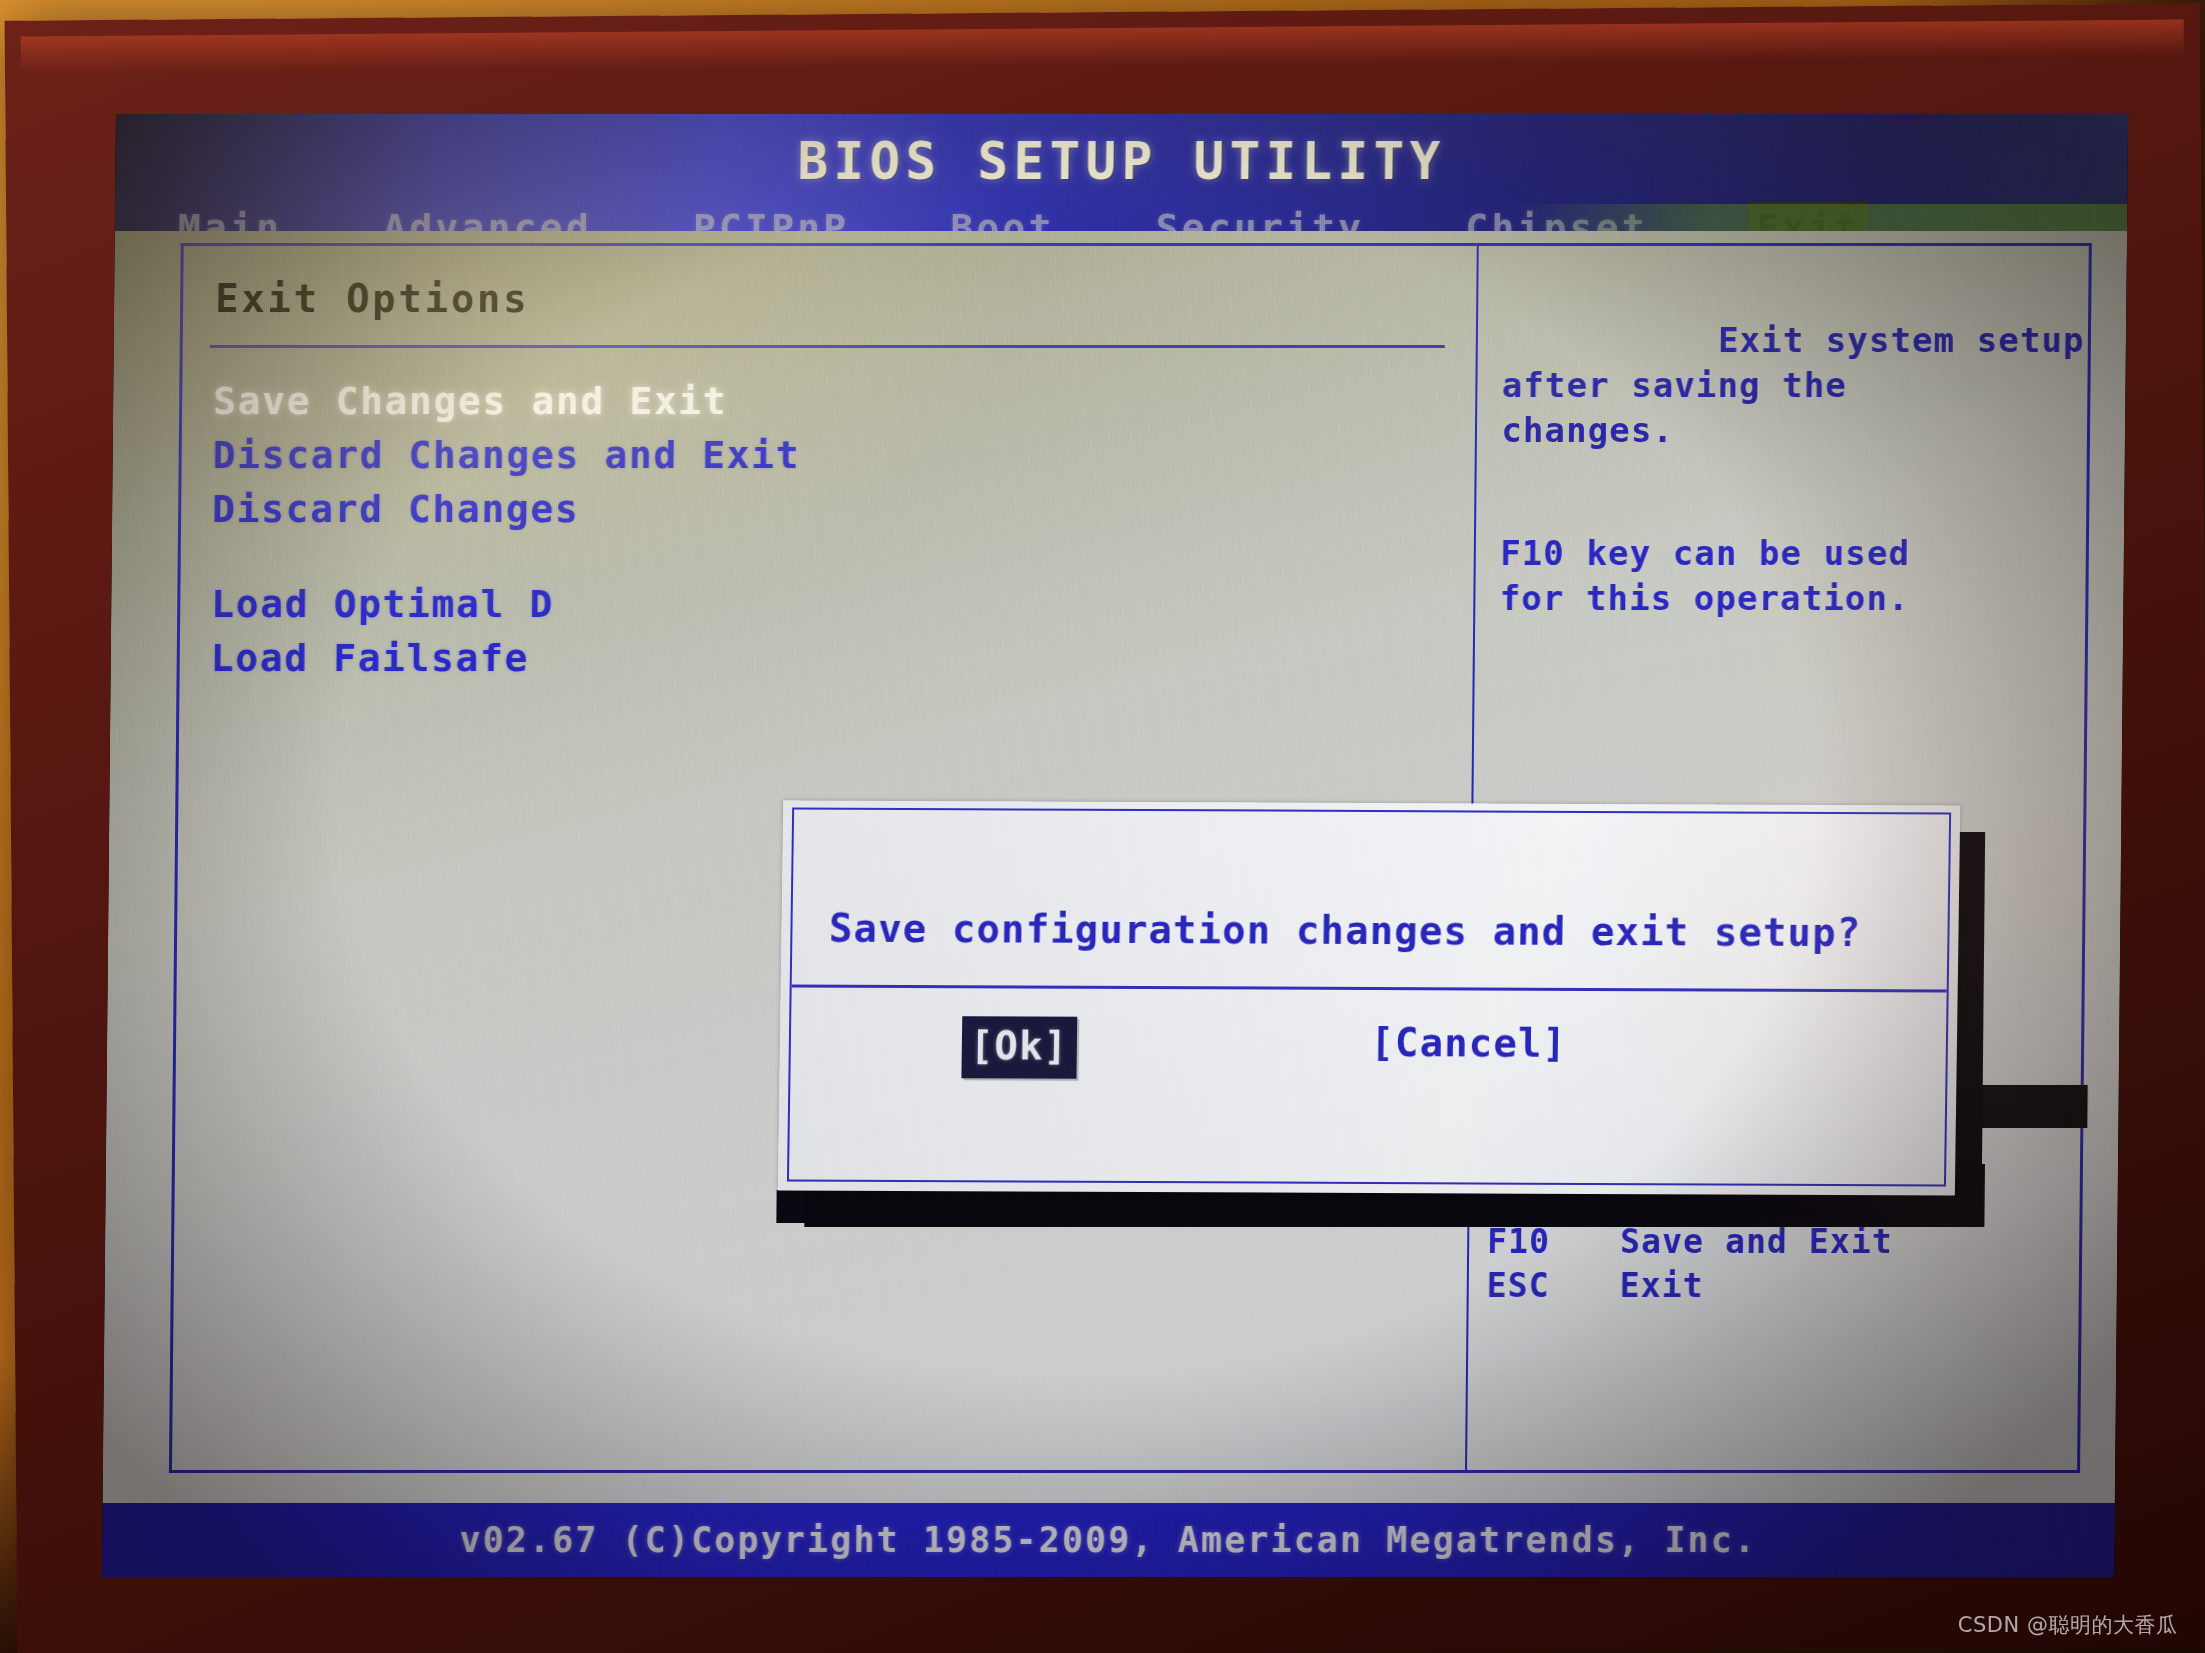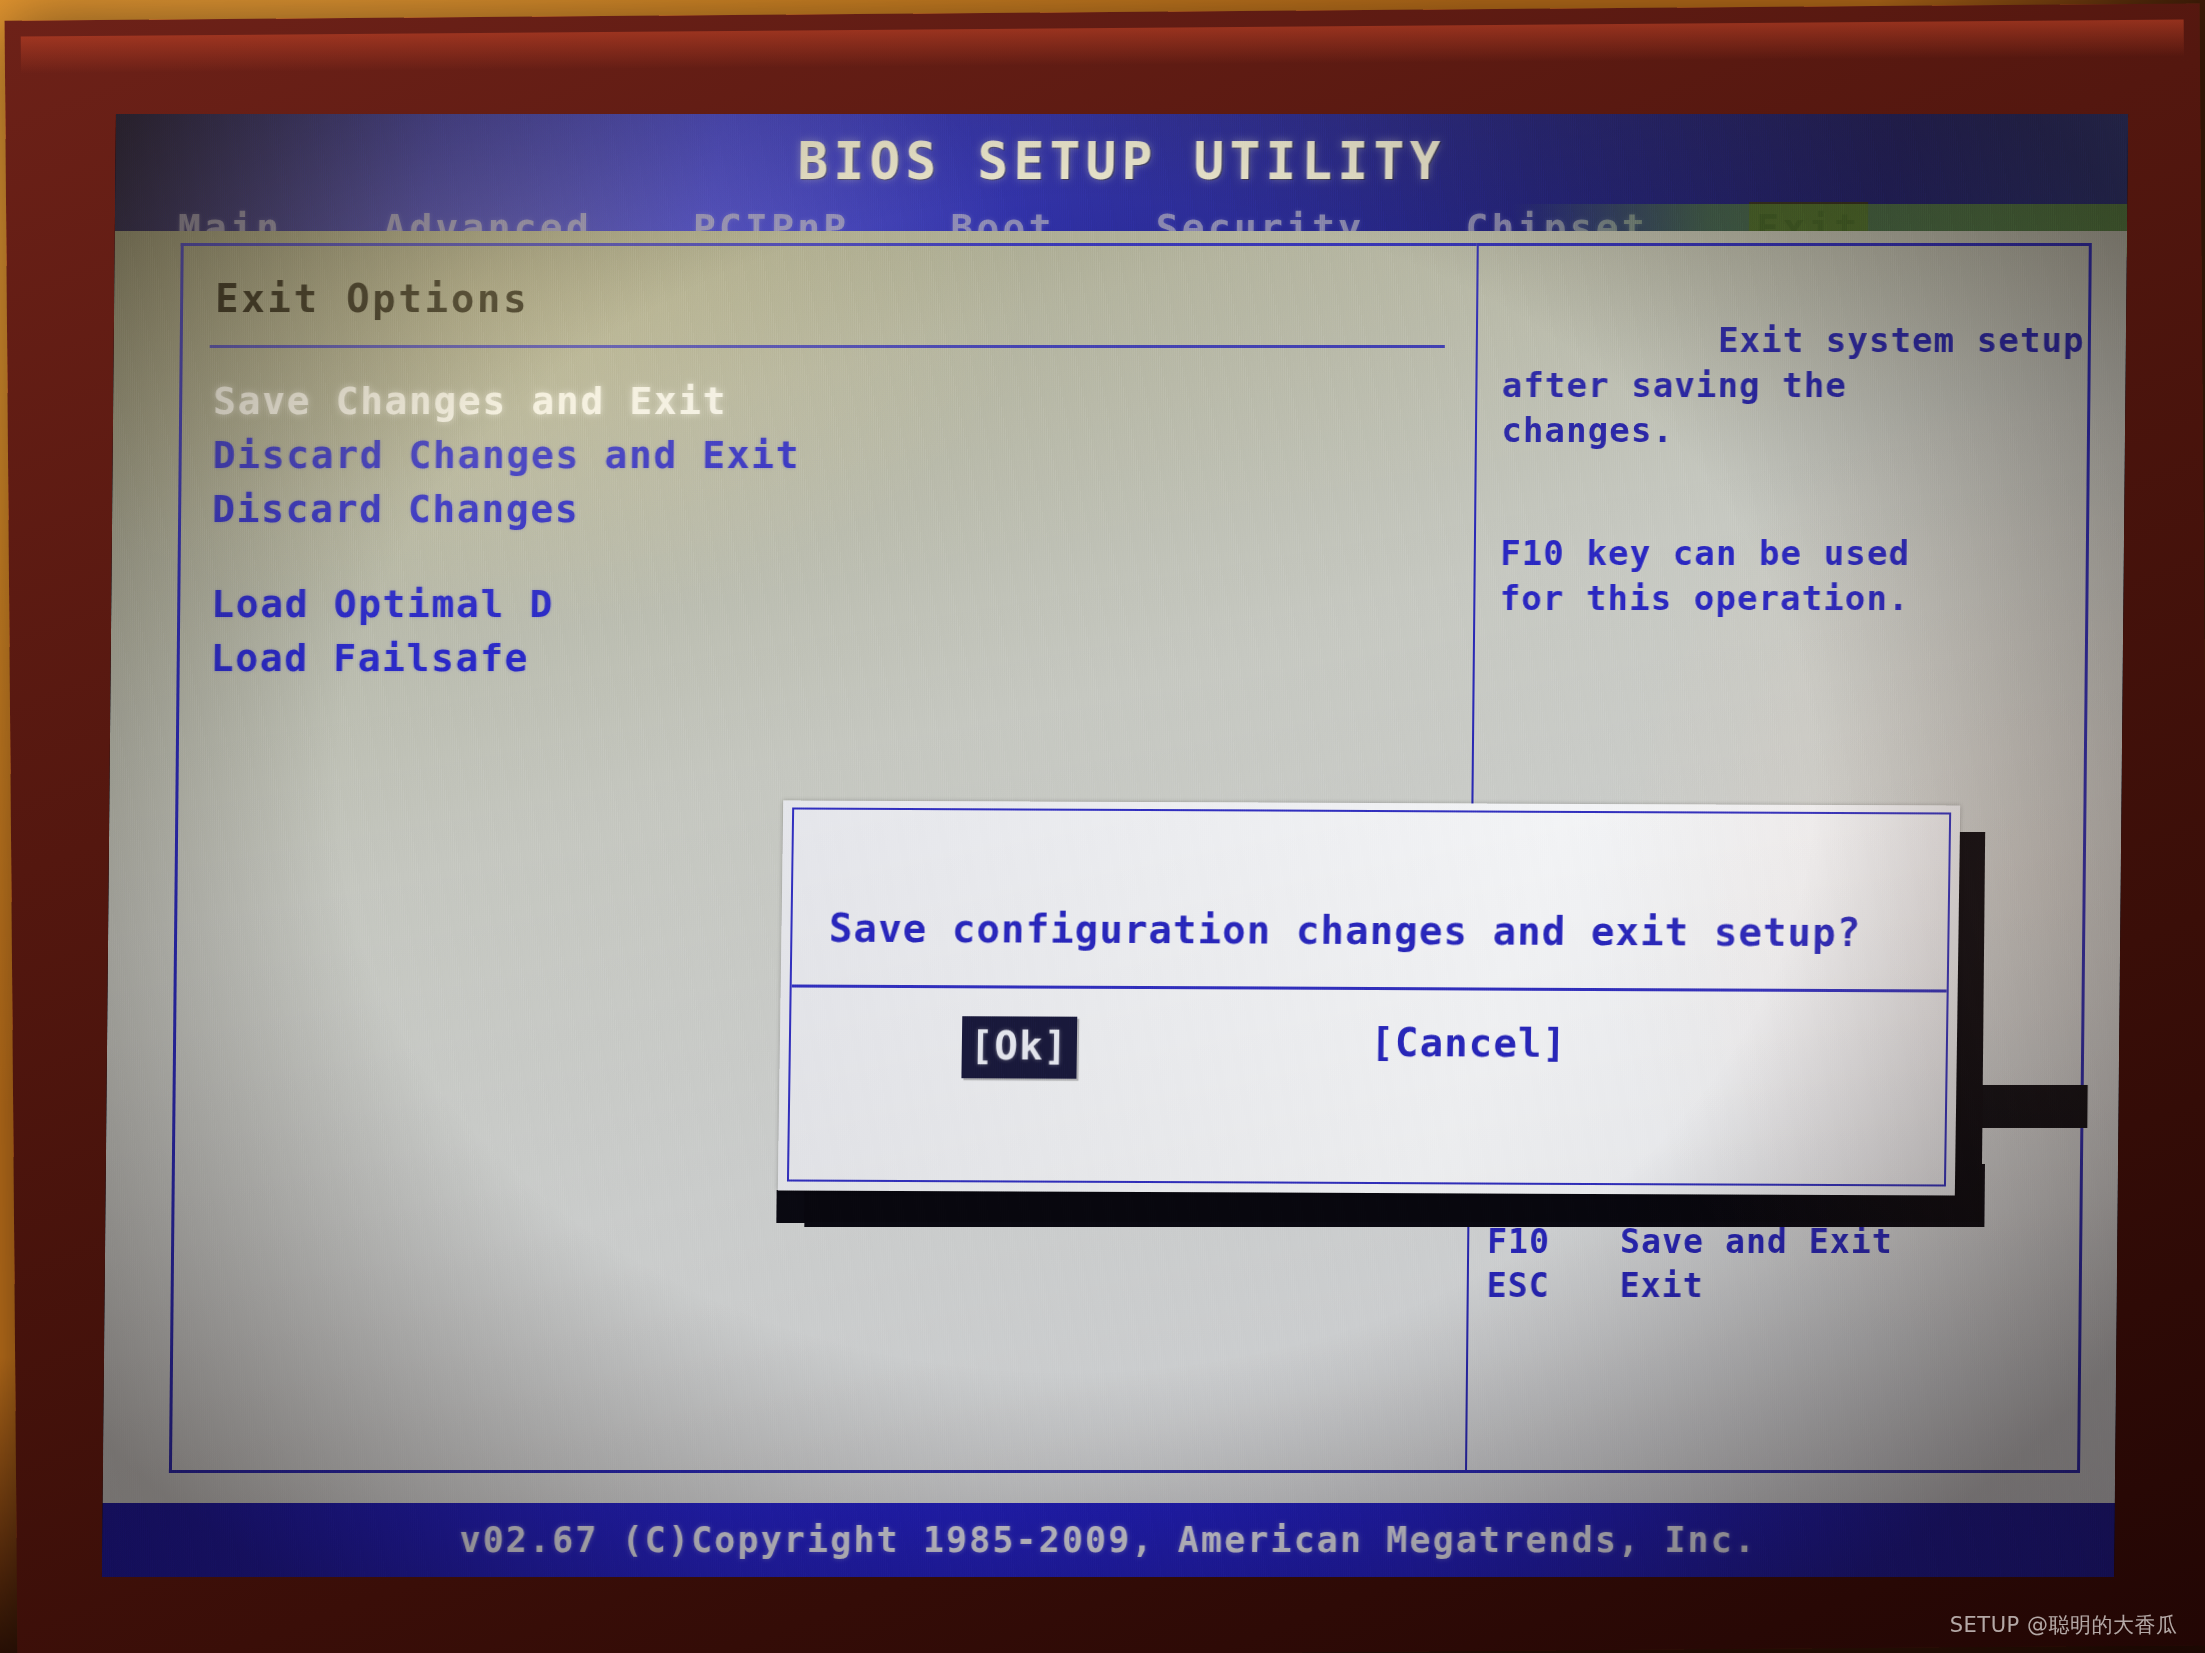--- a/index.html
+++ b/index.html
@@ -396,14 +396,14 @@
     <div class="bios-footer">
       <div class="footer-text">v02.67 (C)Copyright 1985-2009, American Megatrends, Inc.</div>
     </div>
 
     <div id="scanlines"></div>
     <div id="glare"></div>
     <div id="vignette"></div>
   </div>
 </div>
 
-<div id="watermark">SETUP @聪明的大香瓜</div>
+<div id="watermark">CSDN @聪明的大香瓜</div>
 
 
 </body></html>

